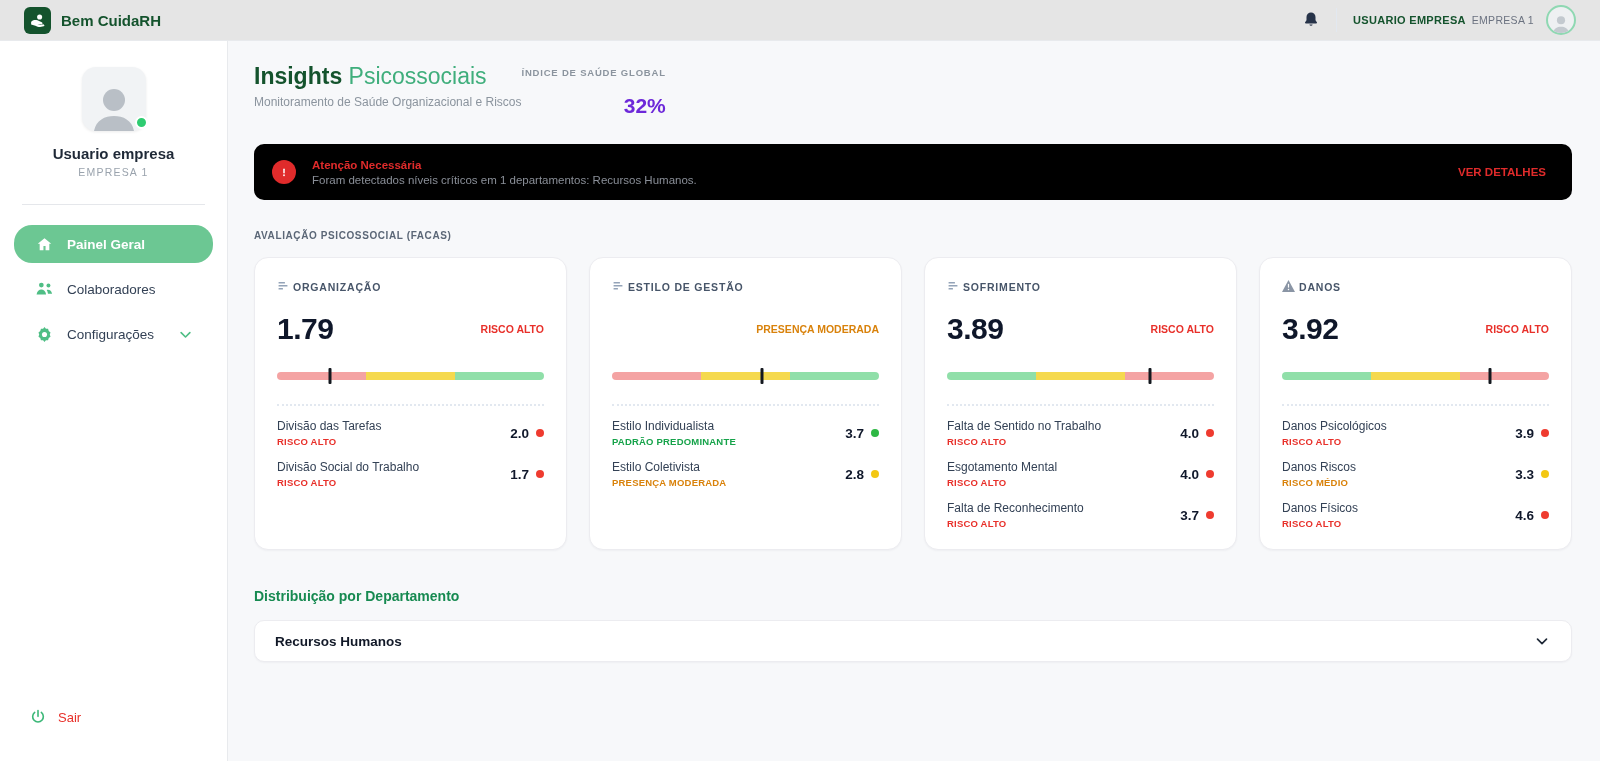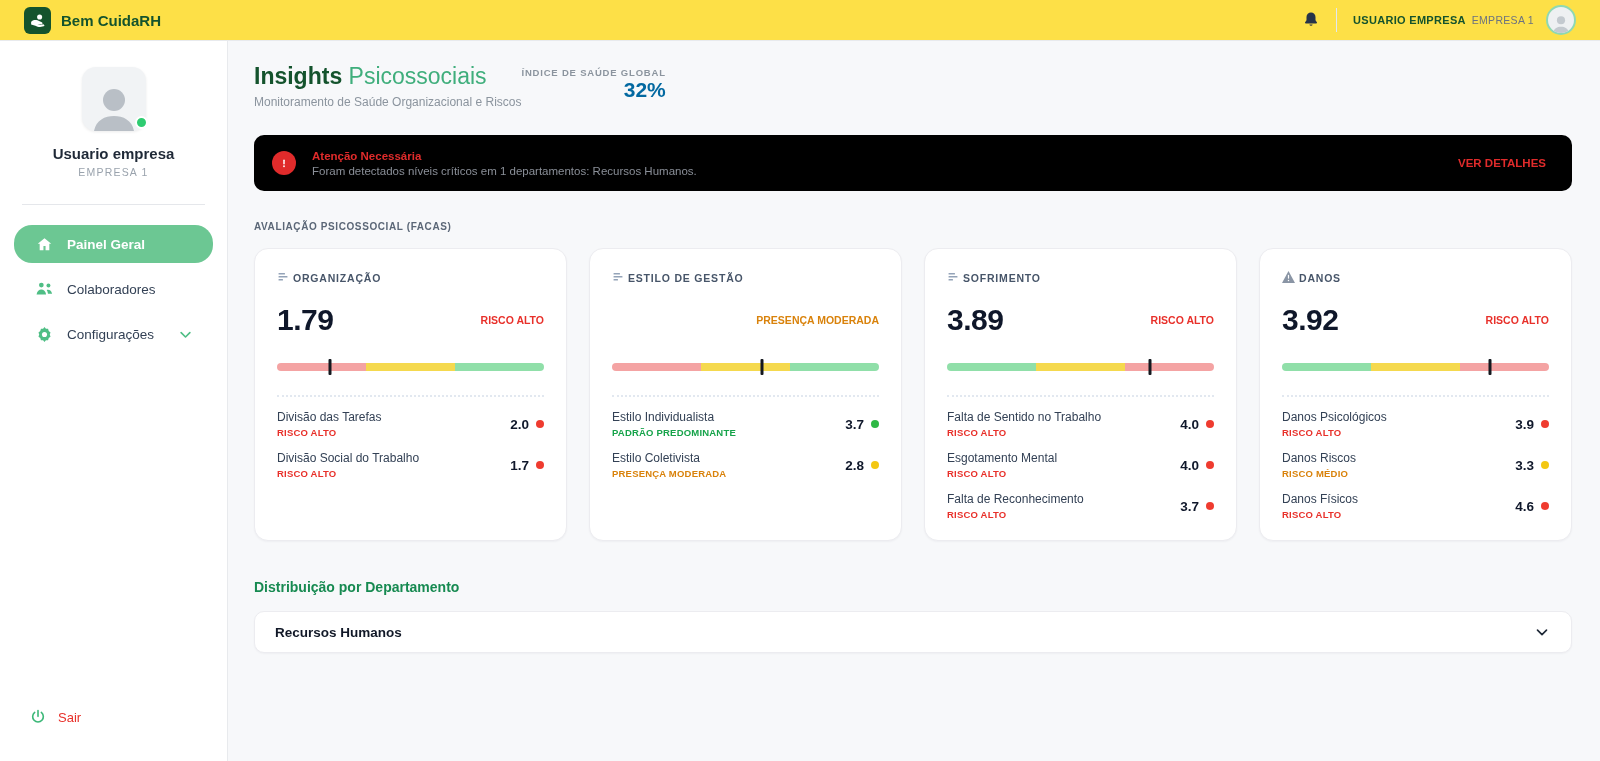--- a/index.html
+++ b/index.html
@@ -1,19 +1,19 @@
 <!DOCTYPE html>
 <html><head>
 <meta charset="utf-8">
 <style>
   * { margin:0; padding:0; box-sizing:border-box; }
   html,body { width:1600px; height:761px; font-family:"Liberation Sans", sans-serif; background:#f7f8fa; overflow:hidden; }
 
   
-  .header { height:41px; background:#fde047; border-bottom:1px solid #e8eaed; display:flex; align-items:center; justify-content:space-between; padding:4px 24px; }
+  .header { height:41px; background:#e5e5e5; border-bottom:1px solid #e8eaed; display:flex; align-items:center; justify-content:space-between; padding:4px 24px; }
   .brand { display:flex; align-items:center; gap:10px; }
   .logo-box { width:27px; height:27px; background:#14532d; border-radius:6px; display:flex; align-items:center; justify-content:center; }
   .brand-name { font-size:15px; font-weight:bold; color:#14532d; }
   .header-right { display:flex; align-items:center; gap:16px; }
   .header-divider { width:1px; height:24px; background:#e2e8f0; }
   .user-chip { display:flex; align-items:center; gap:6px; }
   .user-name { font-size:11px; font-weight:bold; color:#14532d; letter-spacing:.3px; }
   .user-company { font-size:10.5px; color:#6b7280; letter-spacing:.3px; }
   .header-avatar { width:30px; height:30px; border-radius:50%; border:2px solid #8fd8b2; background:#eef0f2; display:flex; align-items:flex-end; justify-content:center; overflow:hidden; margin-left:6px; }
 
@@ -40,21 +40,21 @@
   .logout-label { font-size:13px; color:#e8302a; }
 
   
   .page-head { display:flex; justify-content:flex-start; align-items:flex-start; }
   .page-title { font-size:23px; }
   .title-bold { font-weight:bold; color:#14532d; }
   .title-light { font-weight:400; color:#3fae7c; }
   .page-subtitle { margin-top:5px; font-size:12px; color:#8b949e; }
   .health-index { text-align:right; padding-top:4px; }
   .health-label { font-size:9.5px; font-weight:bold; color:#8b949e; letter-spacing:.8px; }
-  .health-value { margin-top:0; font-size:21px; font-weight:bold; color:#0369a1; }
+  .health-value { margin-top:16px; font-size:21px; font-weight:bold; color:#6d28d9; }
 
   
   .alert { margin-top:26px; background:#000000; border-radius:10px; min-height:56px; display:flex; align-items:center; padding:10px 26px 10px 18px; }
   .alert-icon { width:24px; height:24px; border-radius:50%; background:#e02b2b; flex-shrink:0; display:flex; align-items:center; justify-content:center; margin-right:16px; }
   .alert-title { font-size:11.5px; font-weight:bold; color:#e02b2b; }
   .alert-msg { margin-top:3px; font-size:11.5px; color:#8a8f98; }
   .alert-action { margin-left:auto; font-size:11.5px; font-weight:bold; color:#e02b2b; cursor:pointer; white-space:nowrap; }
 
   
   .section-label { margin:30px 0 16px 0; font-size:10px; font-weight:bold; color:#5b6777; letter-spacing:.6px; }

